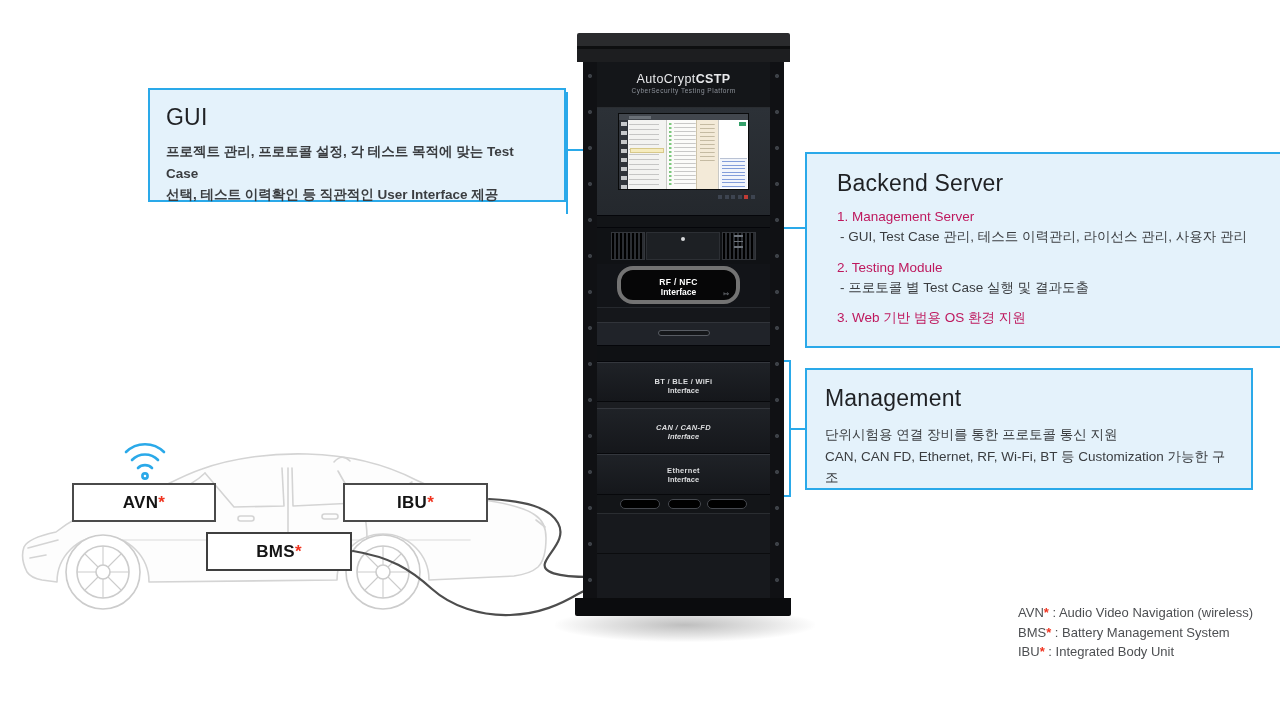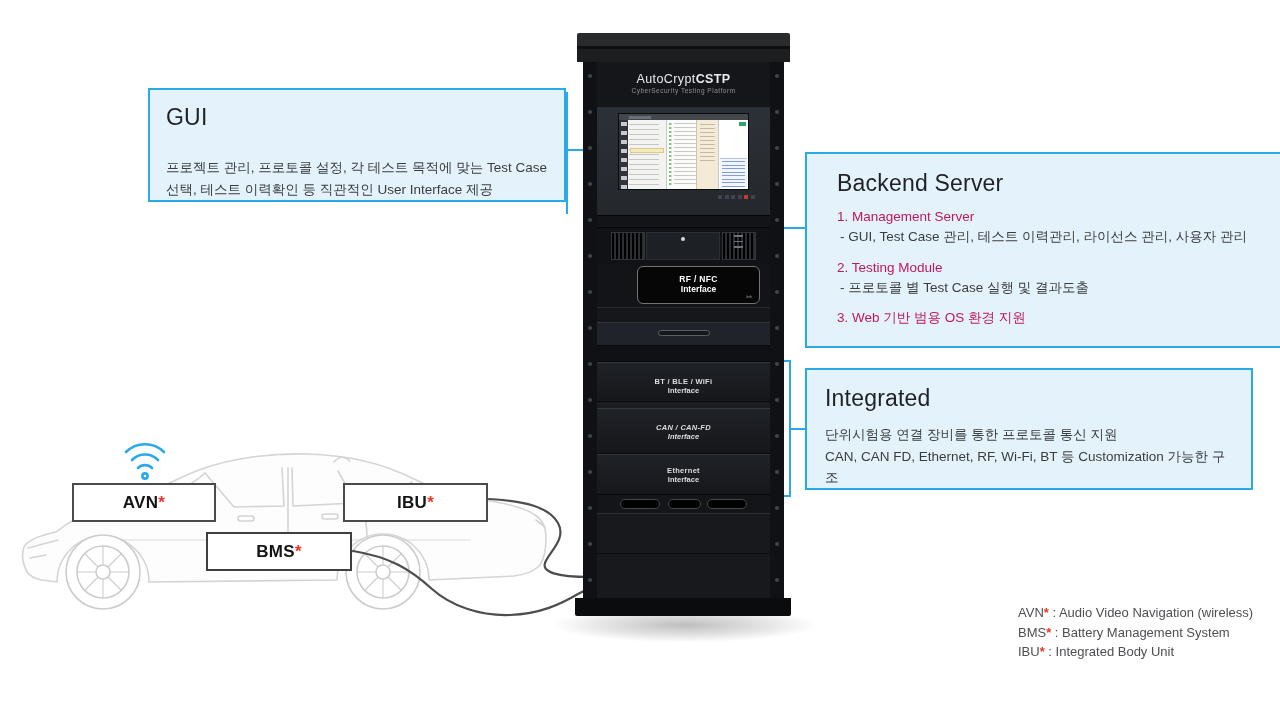--- a/index.html
+++ b/index.html
@@ -7,21 +7,21 @@
   #stage { position:relative; width:1280px; height:708px; background:#ffffff; overflow:hidden; }
 
   
   #scene { position:absolute; left:0; top:0; width:1280px; height:708px; z-index:1; }
 
   
   .callout { position:absolute; background:#E4F2FB; border:2px solid #2AA9E9; z-index:3; }
   .callout .title { font-weight:normal; color:#1f2124; font-size:23px; letter-spacing:0.2px; }
   .callout .body { color:#3a3d40; font-size:13.5px; line-height:1.6; }
   #gui-box { left:148px; top:88px; width:418px; height:114px; padding:14px 16px 0 16px; }
-  #gui-box .body { margin-top:26px; }
+  #gui-box .body { margin-top:10px;font-weight:bold; }
   #backend-box { left:805px; top:152px; width:480px; height:196px; padding:16px 18px 0 30px; }
   #backend-box .item { margin-top:10px; }
   #backend-box .item-heading { color:#be185d; font-size:13.5px; line-height:1.5; }
   #backend-box .item-detail { color:#3a3d40; font-size:13.5px; line-height:1.5; padding-left:3px; }
   #interfaces-box { left:805px; top:368px; width:448px; height:122px; padding:15px 18px 0 18px; }
   #interfaces-box .body { margin-top:12px; }
 
   
   .conn { position:absolute; background:#2AA9E9; z-index:2; }
 
@@ -73,21 +73,21 @@
   #server-unit { top:166px; height:36px; background:#101215; }
   .vent { position:absolute; top:4px; width:34px; height:28px;
           background:repeating-linear-gradient(90deg, #000 0 2px, #2b2e33 2px 4px); border:1px solid #33363b; }
   #vent-left { left:14px; } #vent-right { right:14px; }
   #server-center { position:absolute; left:49px; top:4px; width:74px; height:28px; background:#1d2024; border:1px solid #2c2f34; }
   #server-dot { position:absolute; left:50%; top:4px; width:4px; height:4px; margin-left:-2px; border-radius:50%; background:#d7d9db; }
   #server-leds { position:absolute; right:27px; top:7px; display:flex; flex-direction:column; gap:4px; }
   #server-leds i { display:block; width:9px; height:1.5px; background:#6d737b; }
 
   #rf-area { top:202px; height:43px; background:#121418; }
-  #rf-panel { position:absolute; left:40px; top:2px; width:123px; height:38px; background:#060607; border:1px solid #737373; border-radius:6px; color:#ffffff; text-align:center; }
+  #rf-panel { position:absolute; left:20px; top:2px; width:123px; height:38px; background:#060607; border:4px solid #737373; border-radius:16px; color:#ffffff; text-align:center; }
   #rf-panel .l1 { font-size:8.5px; font-weight:bold; margin-top:7px; letter-spacing:0.3px; }
   #rf-panel .l2 { font-size:8.5px; font-weight:bold; }
   #rf-logo { position:absolute; right:7px; bottom:3px; color:#7e838a; font-size:7px; line-height:1; }
 
   #strip1 { top:245px; height:15px; background:#15171b; border-top:1px solid #26292e; }
   #drawer { top:260px; height:23px; background:#202329; border-top:1px solid #31343a; }
   #drawer-handle { position:absolute; left:50%; top:7px; width:52px; height:6px; margin-left:-26px; border:1.5px solid #585c63; border-radius:4px; background:#15171a; }
   #divider2 { top:283px; height:17px; background:#0f1114; border-top:1px solid #05060a; border-bottom:1px solid #05060a; }
 
   .module { background:linear-gradient(#1f2227, #15171b); border-top:1px solid #34373d; border-bottom:1px solid #07080b; color:#dcdddf; text-align:center; }
@@ -196,21 +196,21 @@
     <div class="item">
       <div class="item-heading">2. Testing Module</div>
       <div class="item-detail">- 프로토콜 별 Test Case 실행 및 결과도출</div>
     </div>
     <div class="item">
       <div class="item-heading">3. Web 기반 범용 OS 환경 지원</div>
     </div>
   </div>
 
   <div class="callout" id="interfaces-box">
-    <div class="title">Integrated</div>
+    <div class="title">Management</div>
     <div class="body">
       <div>단위시험용 연결 장비를 통한 프로토콜 통신 지원</div>
       <div>CAN, CAN FD, Ethernet, RF, Wi-Fi, BT 등 Customization 가능한 구조</div>
     </div>
   </div>
 
   <div id="rack-shadow"></div>
   <div id="rack-cap"></div>
   <div id="rack">
     <div class="rail left"></div>

